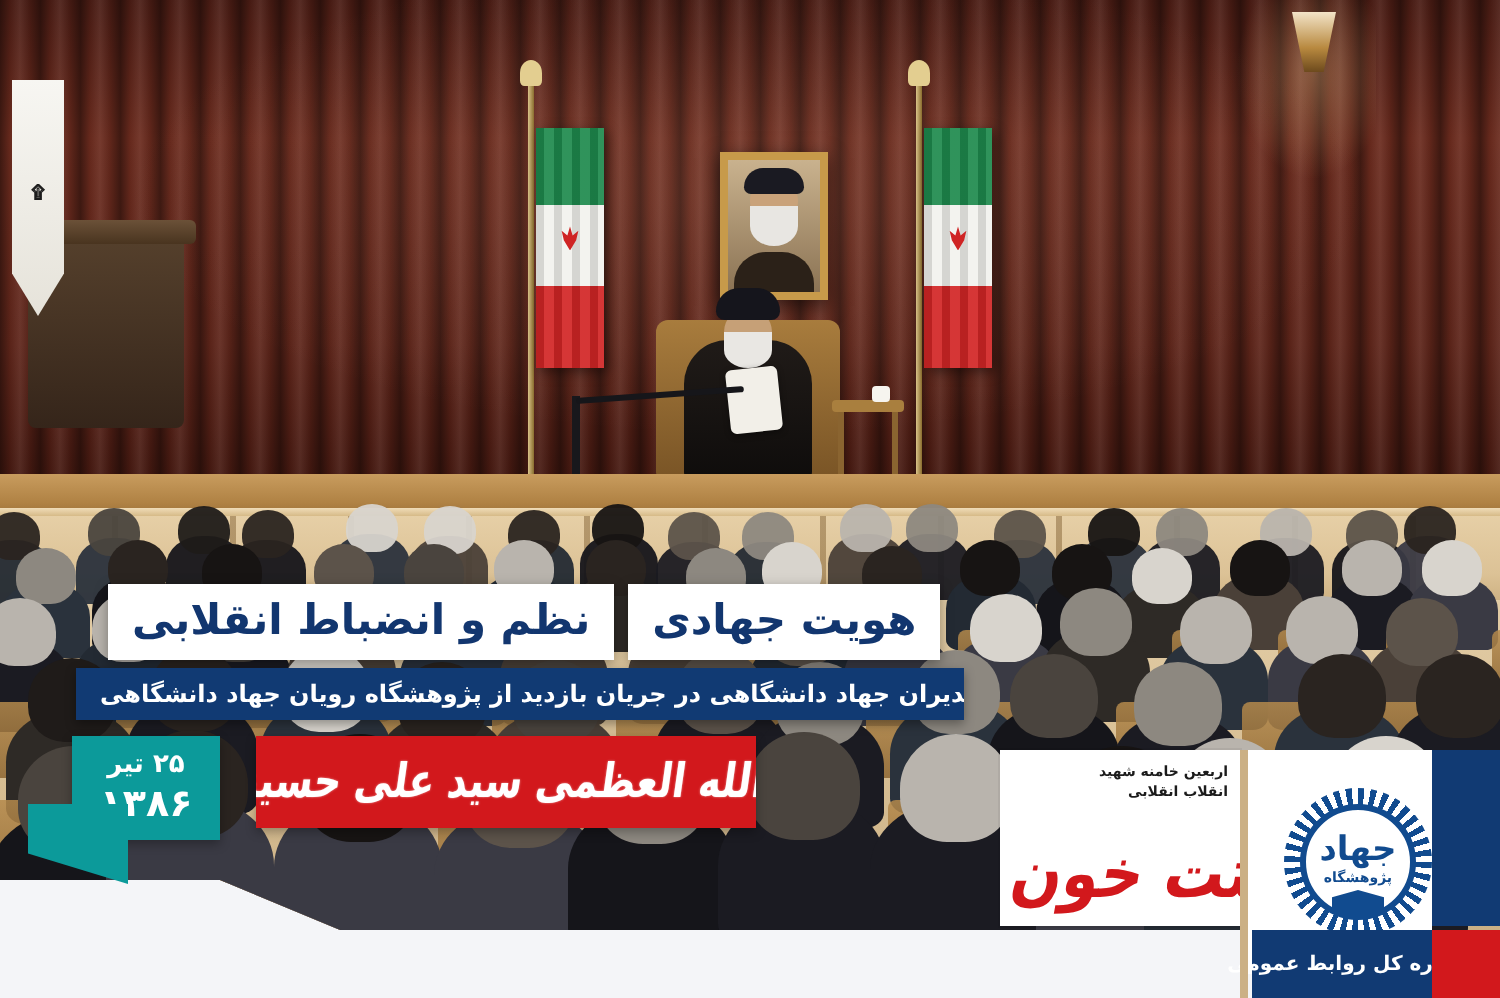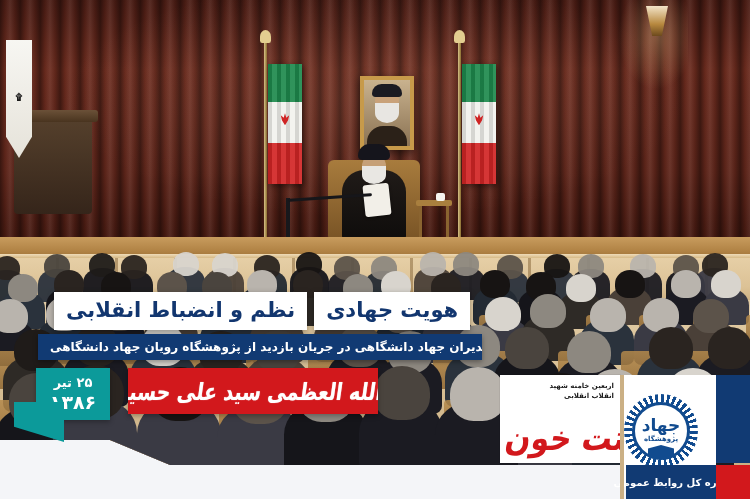--- a/index.html
+++ b/index.html
@@ -286,21 +286,21 @@
     letter-spacing:-2px;white-space:nowrap;
   }
   .logo-red .cap{
     position:absolute;right:6px;top:6px;text-align:right;
     color:#1b1b1b;font-size:7px;line-height:10px;font-weight:700;
   }
 
   .logo-blue{
     position:absolute;left:624px;top:375px;width:92px;height:112px;
     background:#ffffff;z-index:25;
-    display:flex;align-items:center;justify-content:flex-end;
+    display:flex;align-items:center;justify-content:flex-start;
   }
   .jd-circle{
     position:relative;width:74px;height:74px;border-radius:50%;
     background:
       repeating-conic-gradient(#114b8f 0 5deg,#ffffff 5deg 10deg);
   }
   .jd-circle:before{
     content:"";position:absolute;inset:8px;border-radius:50%;
     background:#ffffff;border:3px solid #114b8f;
   }

